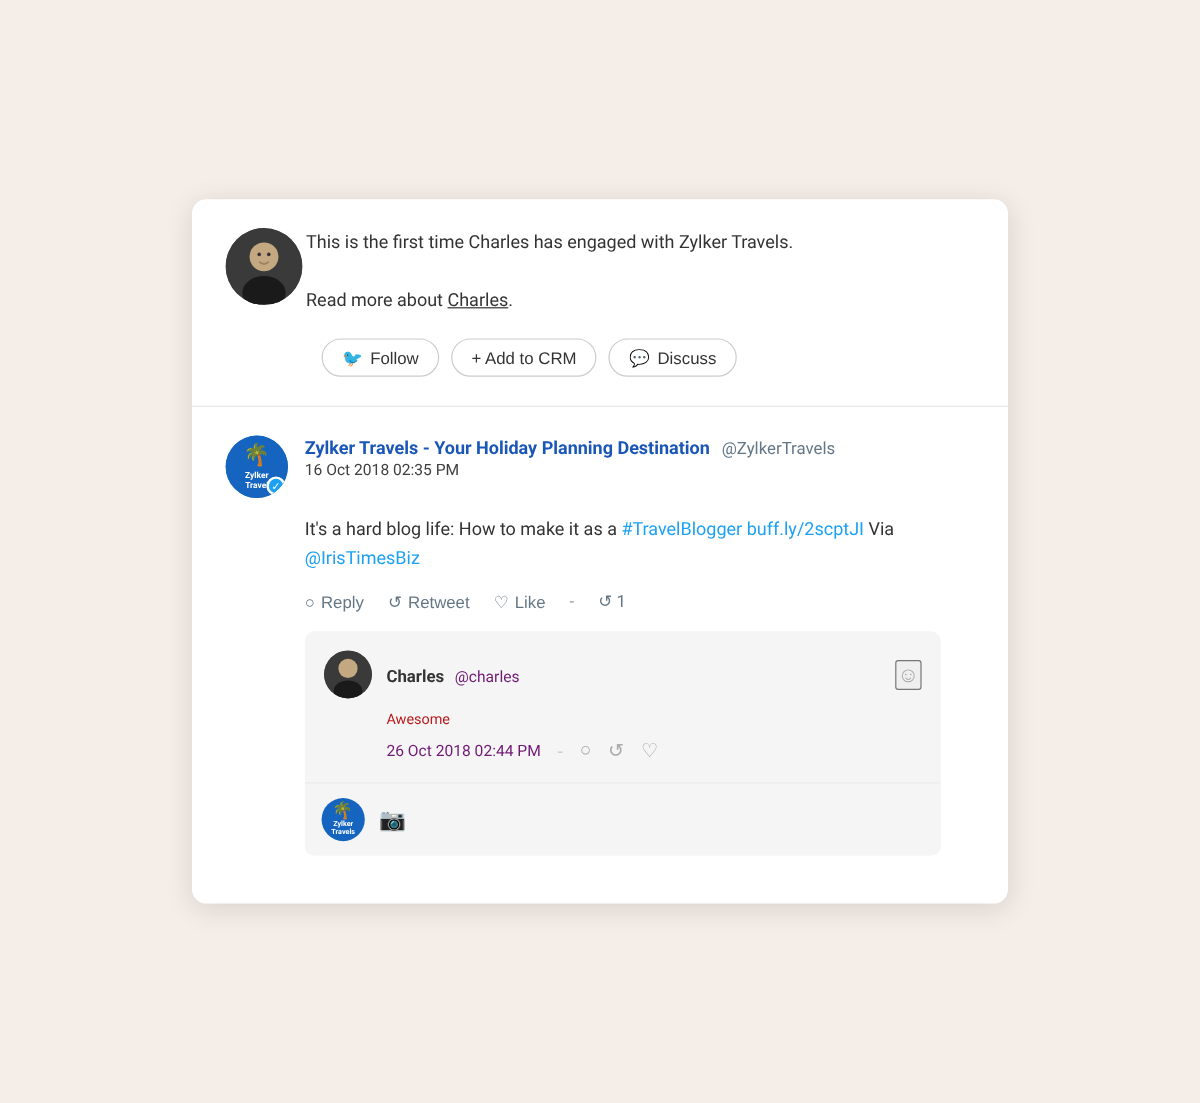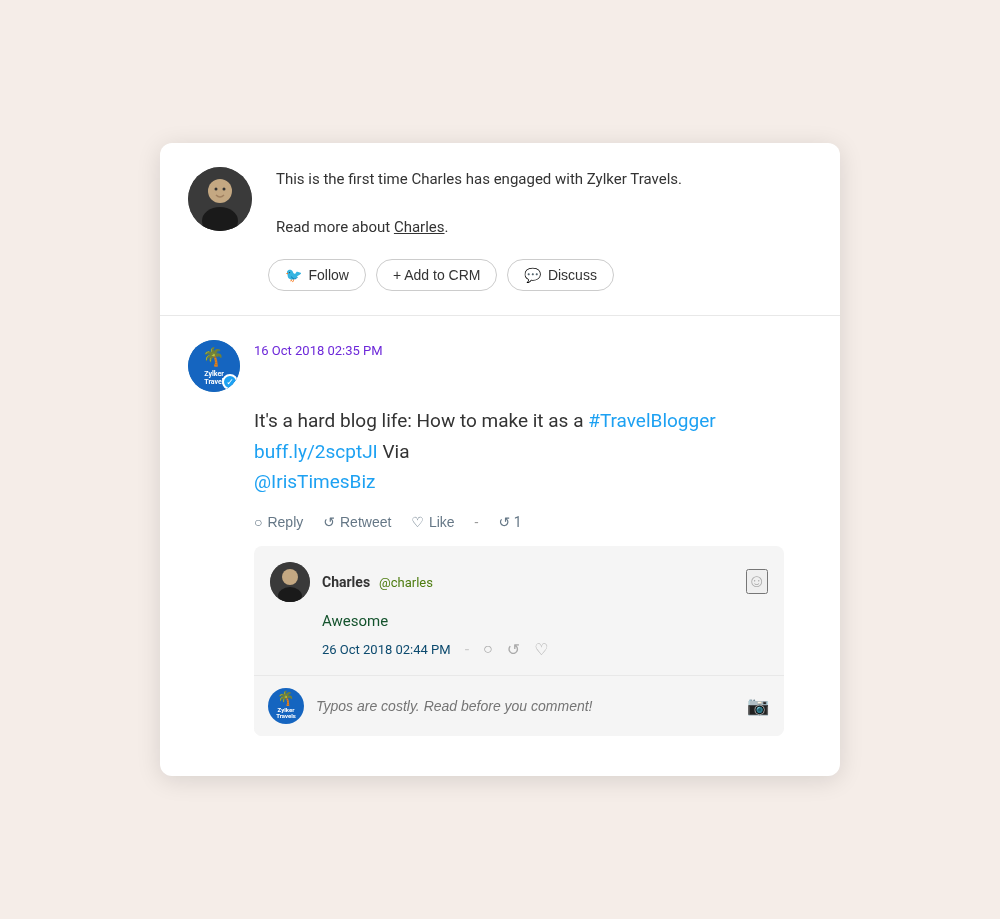--- a/index.html
+++ b/index.html
@@ -22,21 +22,21 @@
     
     .top-section {
       padding: 24px 28px 24px 28px;
       border-bottom: 1px solid #e8e8e8;
       display: flex;
       flex-direction: column;
     }
     .top-content {
       display: flex;
       align-items: flex-start;
-      gap: 24px;
+      gap: 3px;
       margin-bottom: 20px;
     }
     .avatar-large {
       width: 64px;
       height: 64px;
       border-radius: 50%;
       flex-shrink: 0;
       overflow: hidden;
       background: #555;
     }
@@ -138,25 +138,25 @@
       color: #1a56b5;
     }
     .tweet-handle {
       font-size: 14px;
       color: #657786;
       margin-left: 6px;
       font-weight: 400;
     }
     .tweet-time {
       font-size: 13px;
-      color: #6d28d9;
+      color: #404040;
       margin-top: 3px;
     }
     .tweet-body {
-      font-size: 19px;
+      font-size: 15px;
       color: #333;
       line-height: 1.6;
       margin-bottom: 16px;
       padding-left: 66px;
     }
     .tweet-body .hashtag, .tweet-body .link {
       color: #1da1f2;
     }
     .tweet-actions {
       display: flex;
@@ -211,44 +211,44 @@
       background: #555;
       overflow: hidden;
     }
     .charles-name {
       font-size: 14px;
       font-weight: 700;
       color: #333;
     }
     .charles-handle {
       font-size: 13px;
-      color: #4d7c0f;
+      color: #701a75;
       margin-left: 5px;
     }
     .smiley-btn {
       margin-left: auto;
       color: #aaa;
       font-size: 18px;
       cursor: pointer;
     }
     .charles-reply-text {
-      font-size: 15px;
-      color: #14532d;
+      font-size: 12px;
+      color: #b91c1c;
       padding-left: 52px;
       margin-bottom: 10px;
     }
     .charles-reply-actions {
       display: flex;
       align-items: center;
       gap: 14px;
       padding-left: 52px;
     }
     .reply-time {
       font-size: 13px;
-      color: #0c4a6e;
+      color: #701a75;
     }
     .reply-sep { color: #ccc; }
     .reply-icon-btn {
       color: #aaa;
       font-size: 16px;
       cursor: pointer;
       background: none;
       border: none;
     }
 
@@ -342,20 +342,24 @@
     <div class="tweet-header">
       <div class="zylker-avatar">
         <div class="zylker-avatar-inner">
           <span style="font-size:18px;">🌴</span>
           <span style="font-size:7px; margin-top:2px;">Zylker</span>
           <span style="font-size:7px;">Travel</span>
         </div>
         <div class="verified-badge">✓</div>
       </div>
       <div class="tweet-meta">
+        <div>
+          <span class="tweet-account-name">Zylker Travels - Your Holiday Planning Destination</span>
+          <span class="tweet-handle">@ZylkerTravels</span>
+        </div>
         <div class="tweet-time">16 Oct 2018 02:35 PM</div>
       </div>
     </div>
 
     <div class="tweet-body">
       <span>It's a hard blog life: How to make it as a </span><span class="hashtag">#TravelBlogger</span> <span class="link">buff.ly/2scptJI</span><span> Via</span><br>
       <span class="hashtag">@IrisTimesBiz</span>
     </div>
 
     <div class="tweet-actions">
@@ -404,20 +408,19 @@
           <button class="reply-icon-btn">♡</button>
         </div>
       </div>
 
       <div class="comment-input-area">
         <div class="zylker-small-avatar">
           <span style="font-size:14px;">🌴</span>
           <span style="font-size:6px;">Zylker</span>
           <span style="font-size:6px;">Travels</span>
         </div>
-        <input class="comment-input" type="text" placeholder="Typos are costly. Read before you comment!" style="">
         <button class="camera-btn">📷</button>
       </div>
 
     </div>
   </div>
 
 </div>
 
 </body></html>

